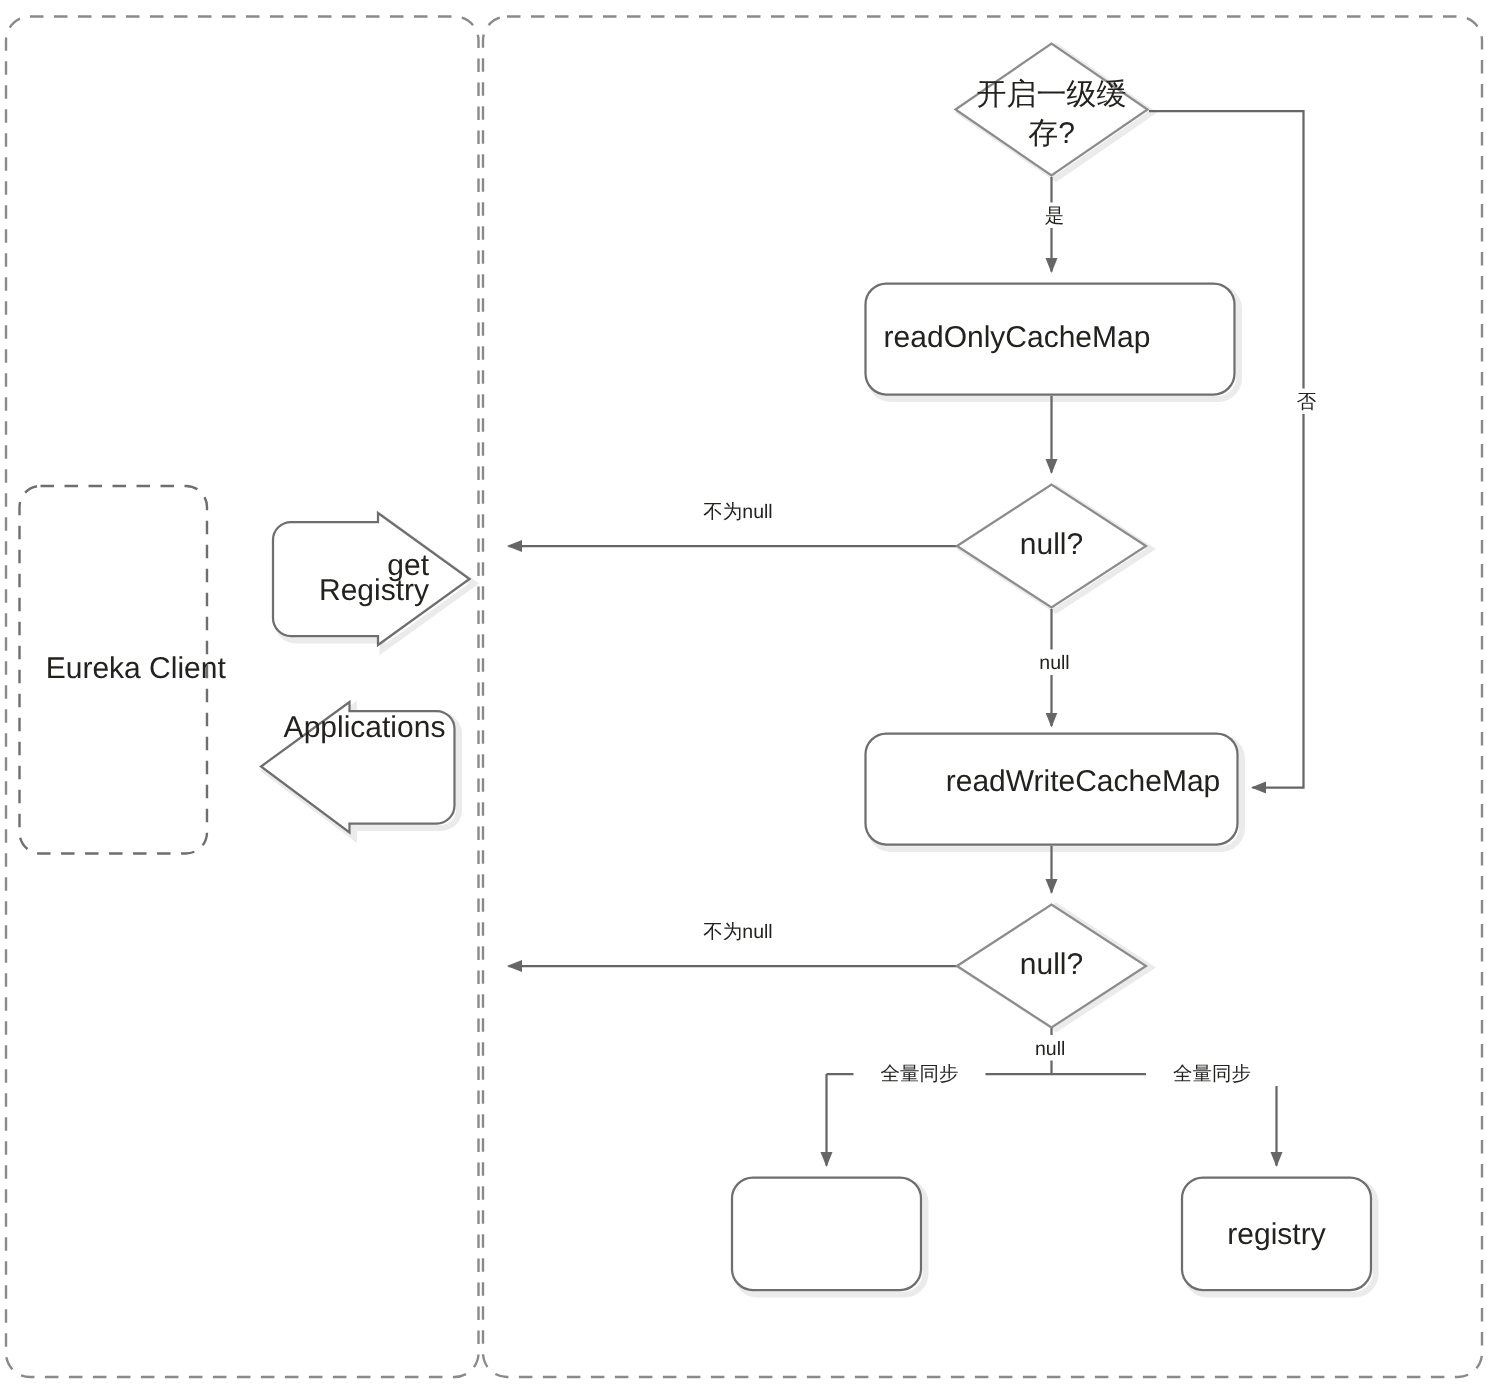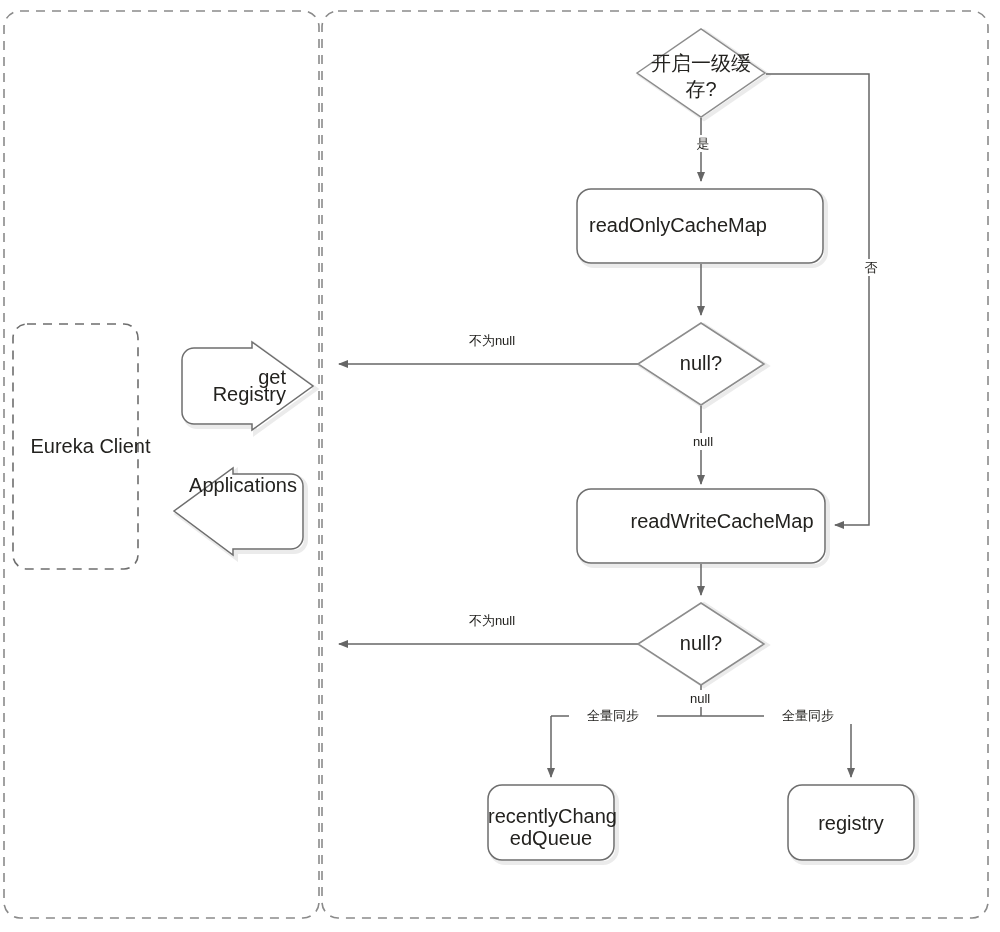--- a/index.html
+++ b/index.html
@@ -131,22 +131,20 @@
 存?</div>
 
   <div class="lbl node" style="left:577px; top:217px; width:202px;">readOnlyCacheMap</div>
 
   <div class="lbl node" style="left:641px; top:355px; width:120px;">null?</div>
 
   <div class="lbl node" style="left:577px; top:513px; width:290px;">readWriteCacheMap</div>
 
   <div class="lbl node" style="left:641px; top:635px; width:120px;">null?</div>
 
-  <div class="lbl node" style="left:488px; top:805px; width:126px; line-height:22px;">recentlyChang
-edQueue</div>
 
   <div class="lbl node" style="left:788px; top:815px; width:126px;">registry</div>
 
   <div class="lbl edge" style="left:679px; top:135px; width:44px;">是</div>
 
   <div class="lbl edge" style="left:853px; top:259px; width:32px;">否</div>
 
   <div class="lbl edge" style="left:432px; top:332px; width:116px;">不为null</div>
 
   <div class="lbl edge" style="left:676px; top:433px; width:50px;">null</div>

